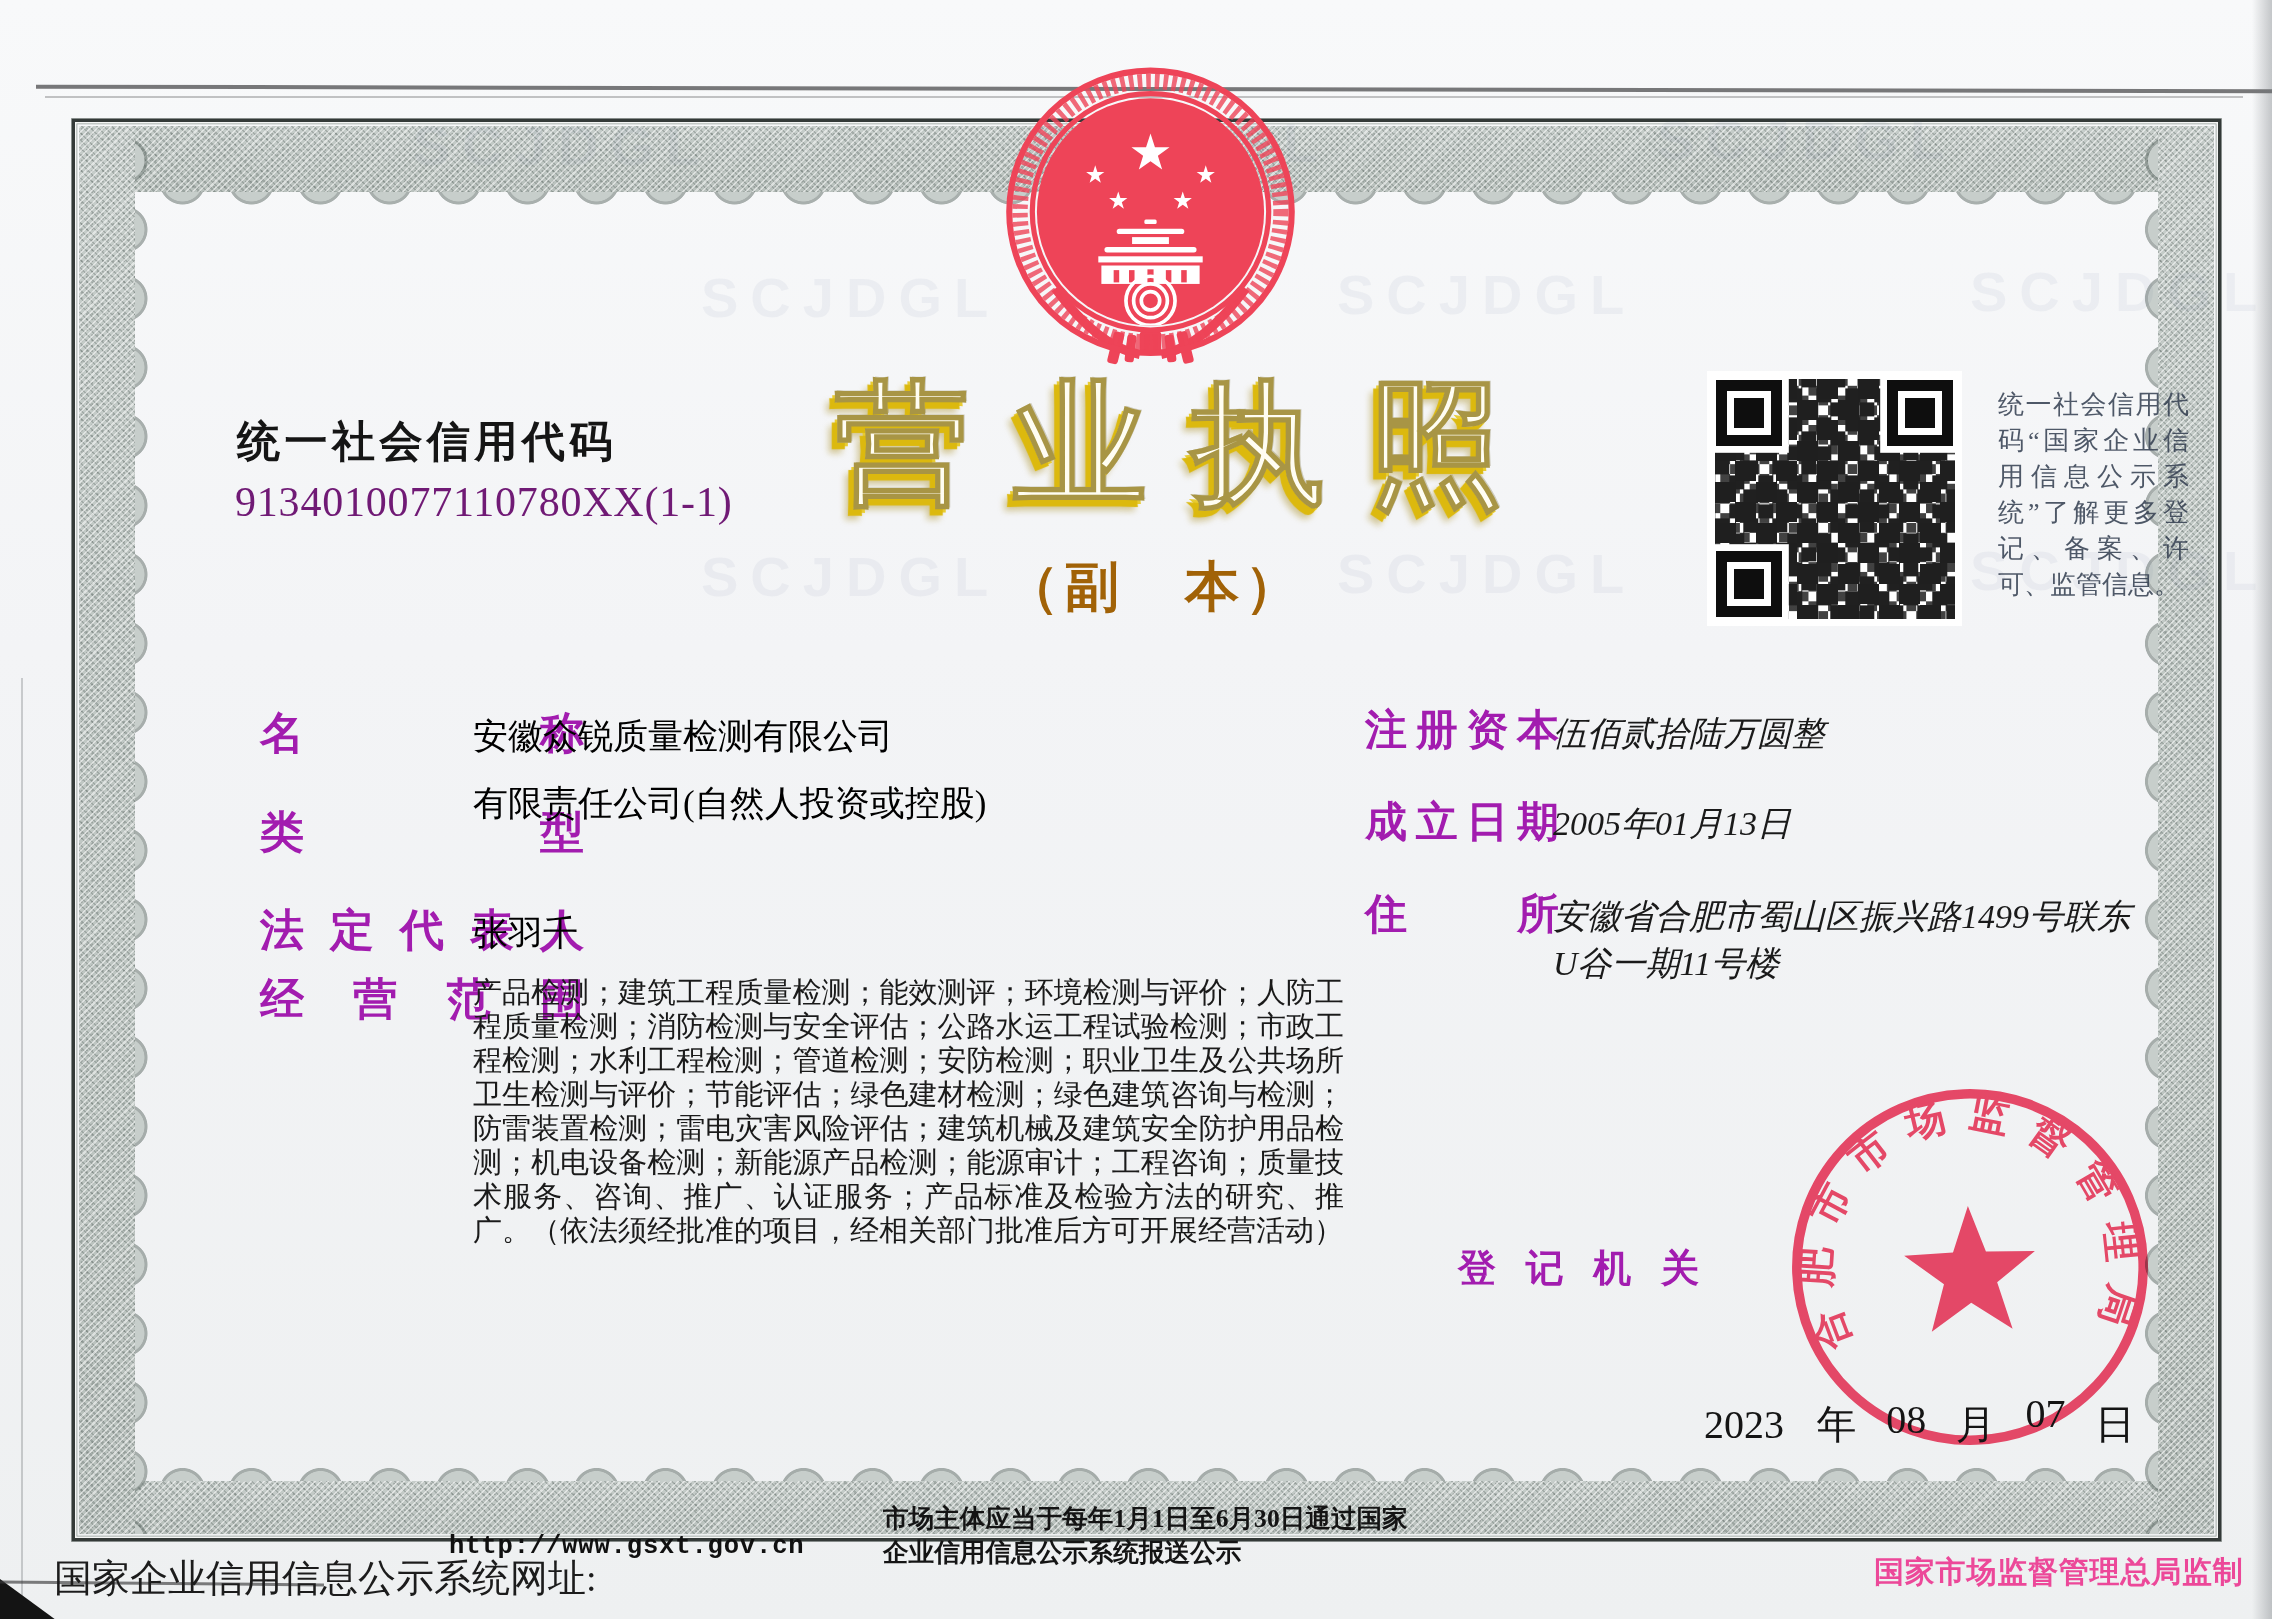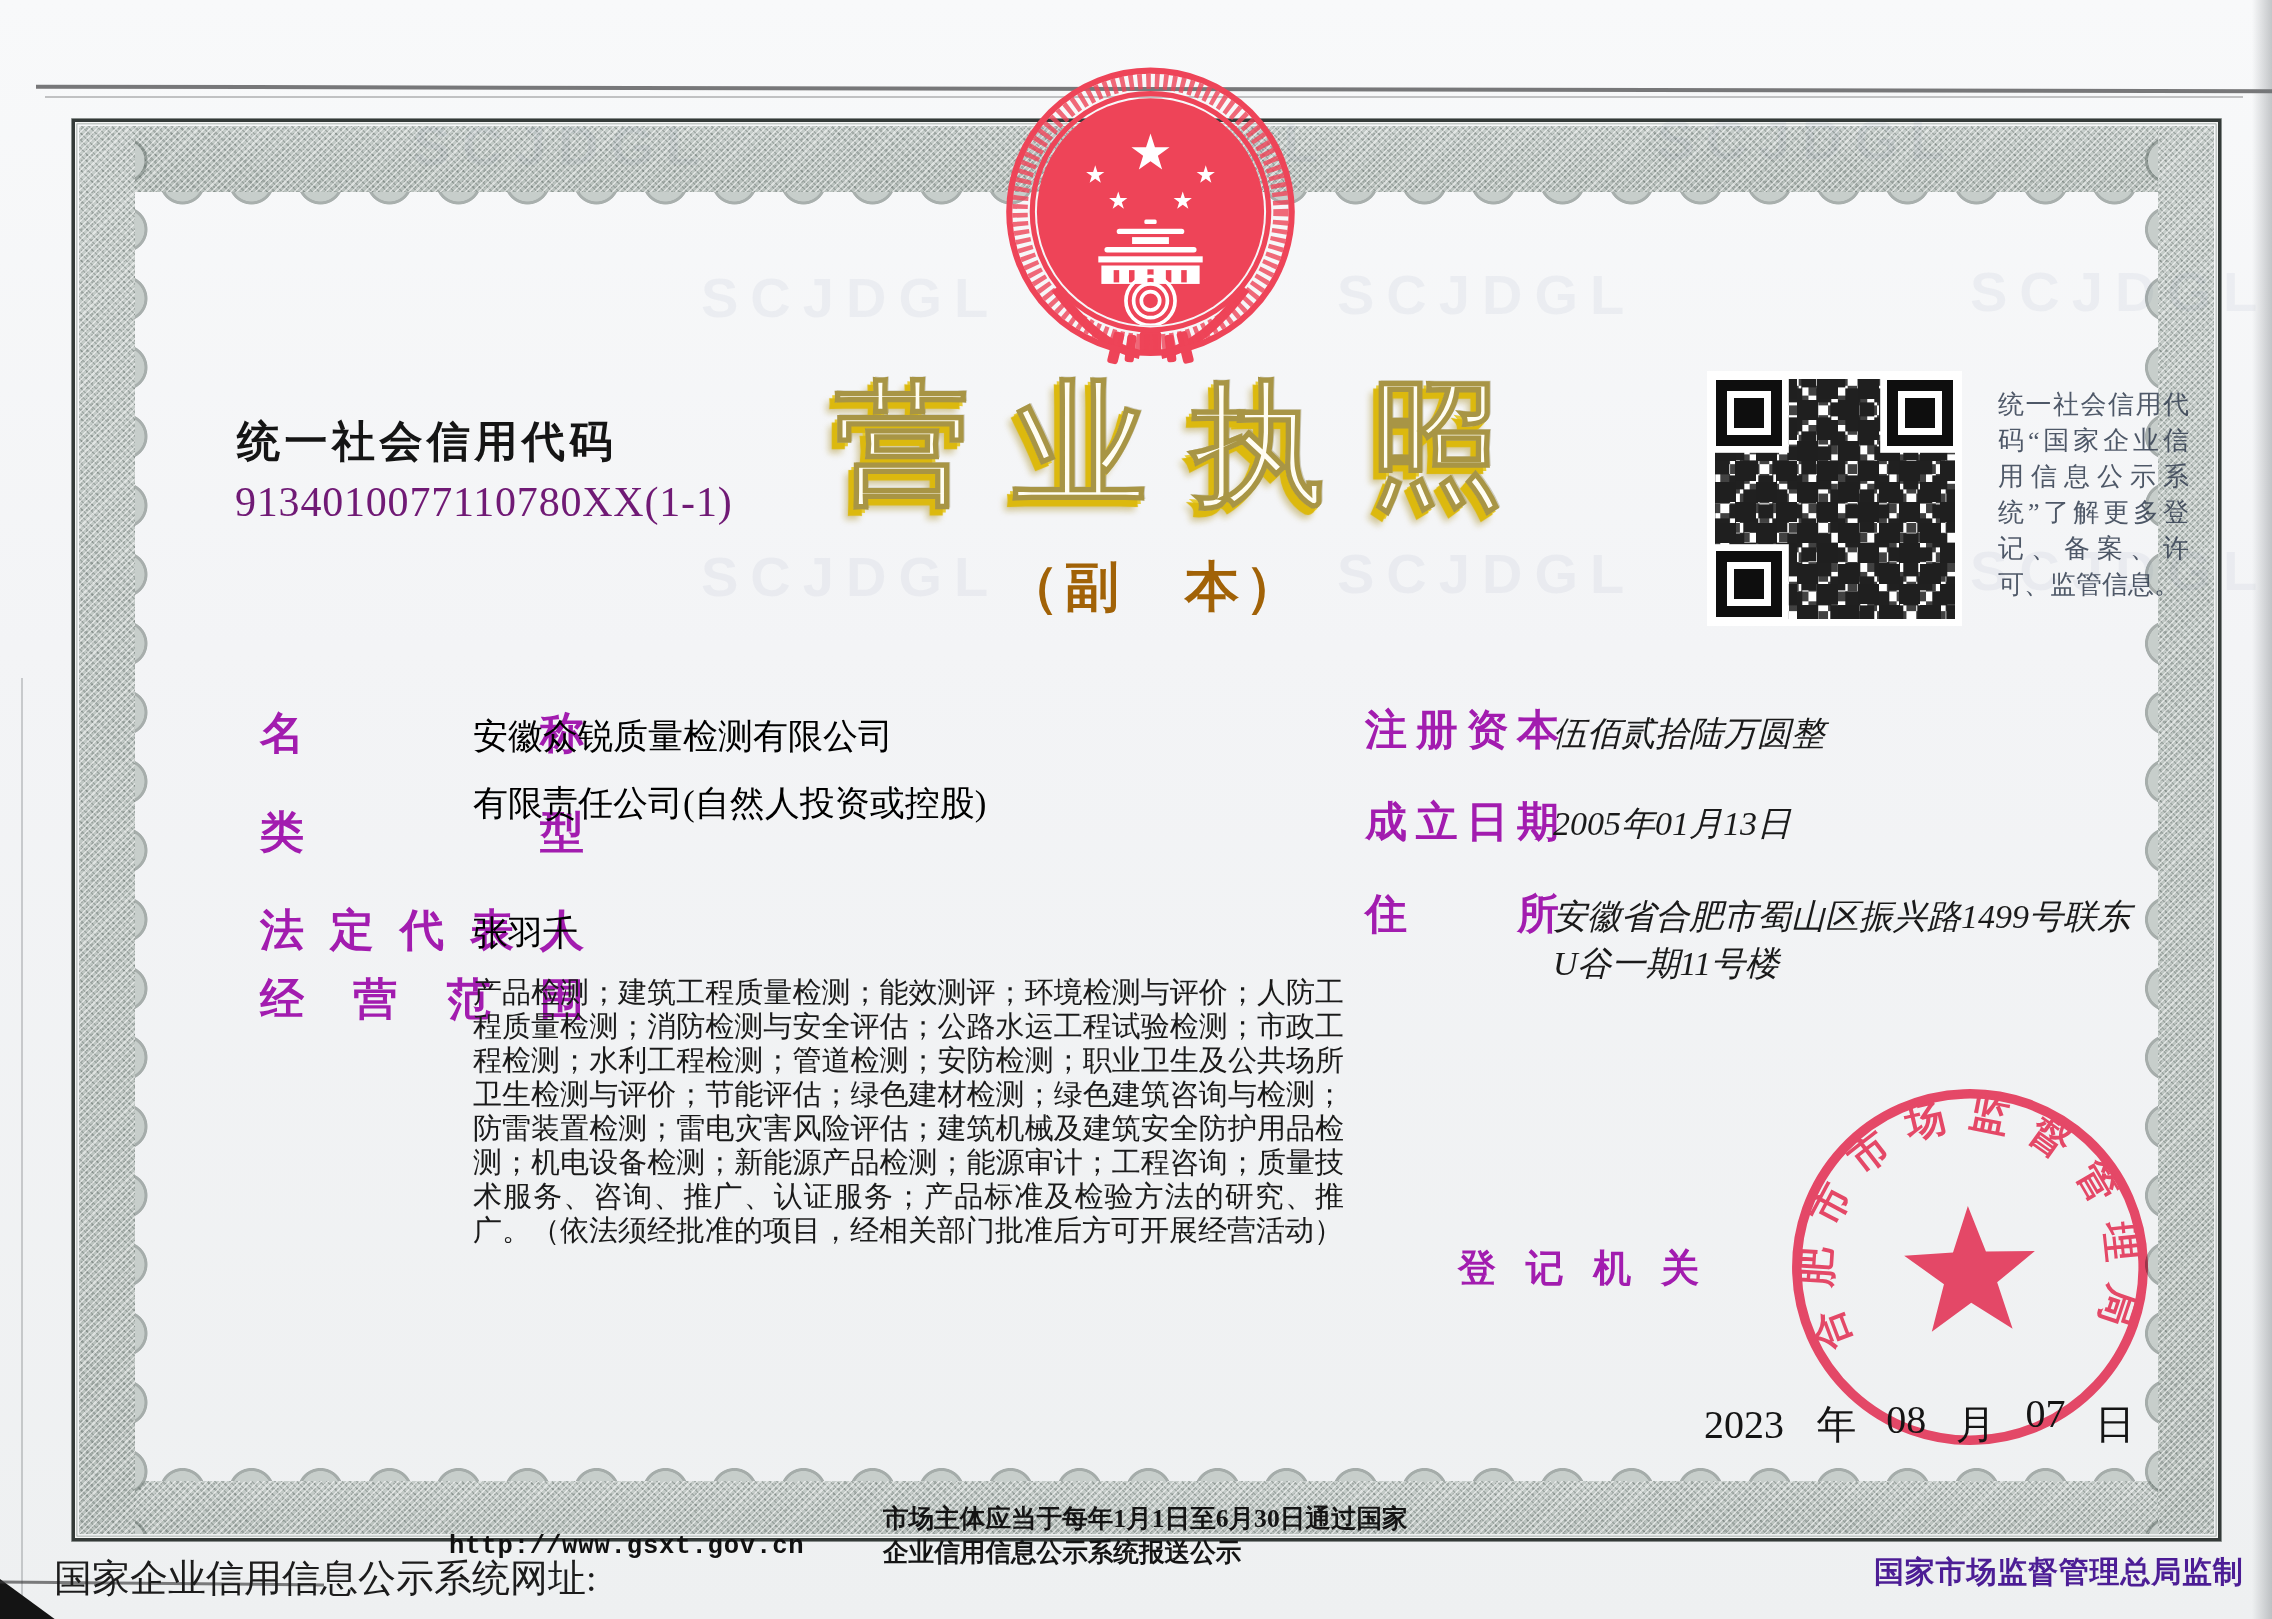--- a/index.html
+++ b/index.html
@@ -98,21 +98,21 @@
   .dgap{margin-right:22.6px;margin-top:20px;} .dgap2{margin-right:19.6px;}
   .raise1{transform:translateY(-5.3px);} .raise2{transform:translateY(-11.3px);}
 
   
   .footer-site-label{left:54px;top:1553px;font-size:38px;color:#1c1c1c;z-index:6;}
   .footer-site-url{left:449px;top:1532px;font-family:"Liberation Mono",monospace;font-weight:700;
                    font-size:25.6px;letter-spacing:0.8px;color:#101010;z-index:6;}
   .footer-notice{left:883px;top:1502px;width:532px;font-size:25.6px;line-height:34px;
                  font-weight:600;color:#141414;z-index:6;}
   .footer-issuer{left:1874px;top:1552px;font-size:30px;font-weight:600;letter-spacing:0.8px;
-                 color:#4c1d95;z-index:6;}
+                 color:#ec4899;z-index:6;}
 
   
   .emblem{left:997px;top:60px;width:307px;height:322px;z-index:4;}
   .em-s{stroke:var(--emblem,#ee4458);} .em-f{fill:var(--emblem,#ee4458);}
   .st-s{stroke:var(--stamp,#f23c5f);} .st-f{fill:var(--stamp,#f23c5f);}
   .stamp-text{font-family:"Liberation Sans",sans-serif;font-weight:600;font-size:62px;letter-spacing:31px;}
 </style>
 </head>
 <body>
 

